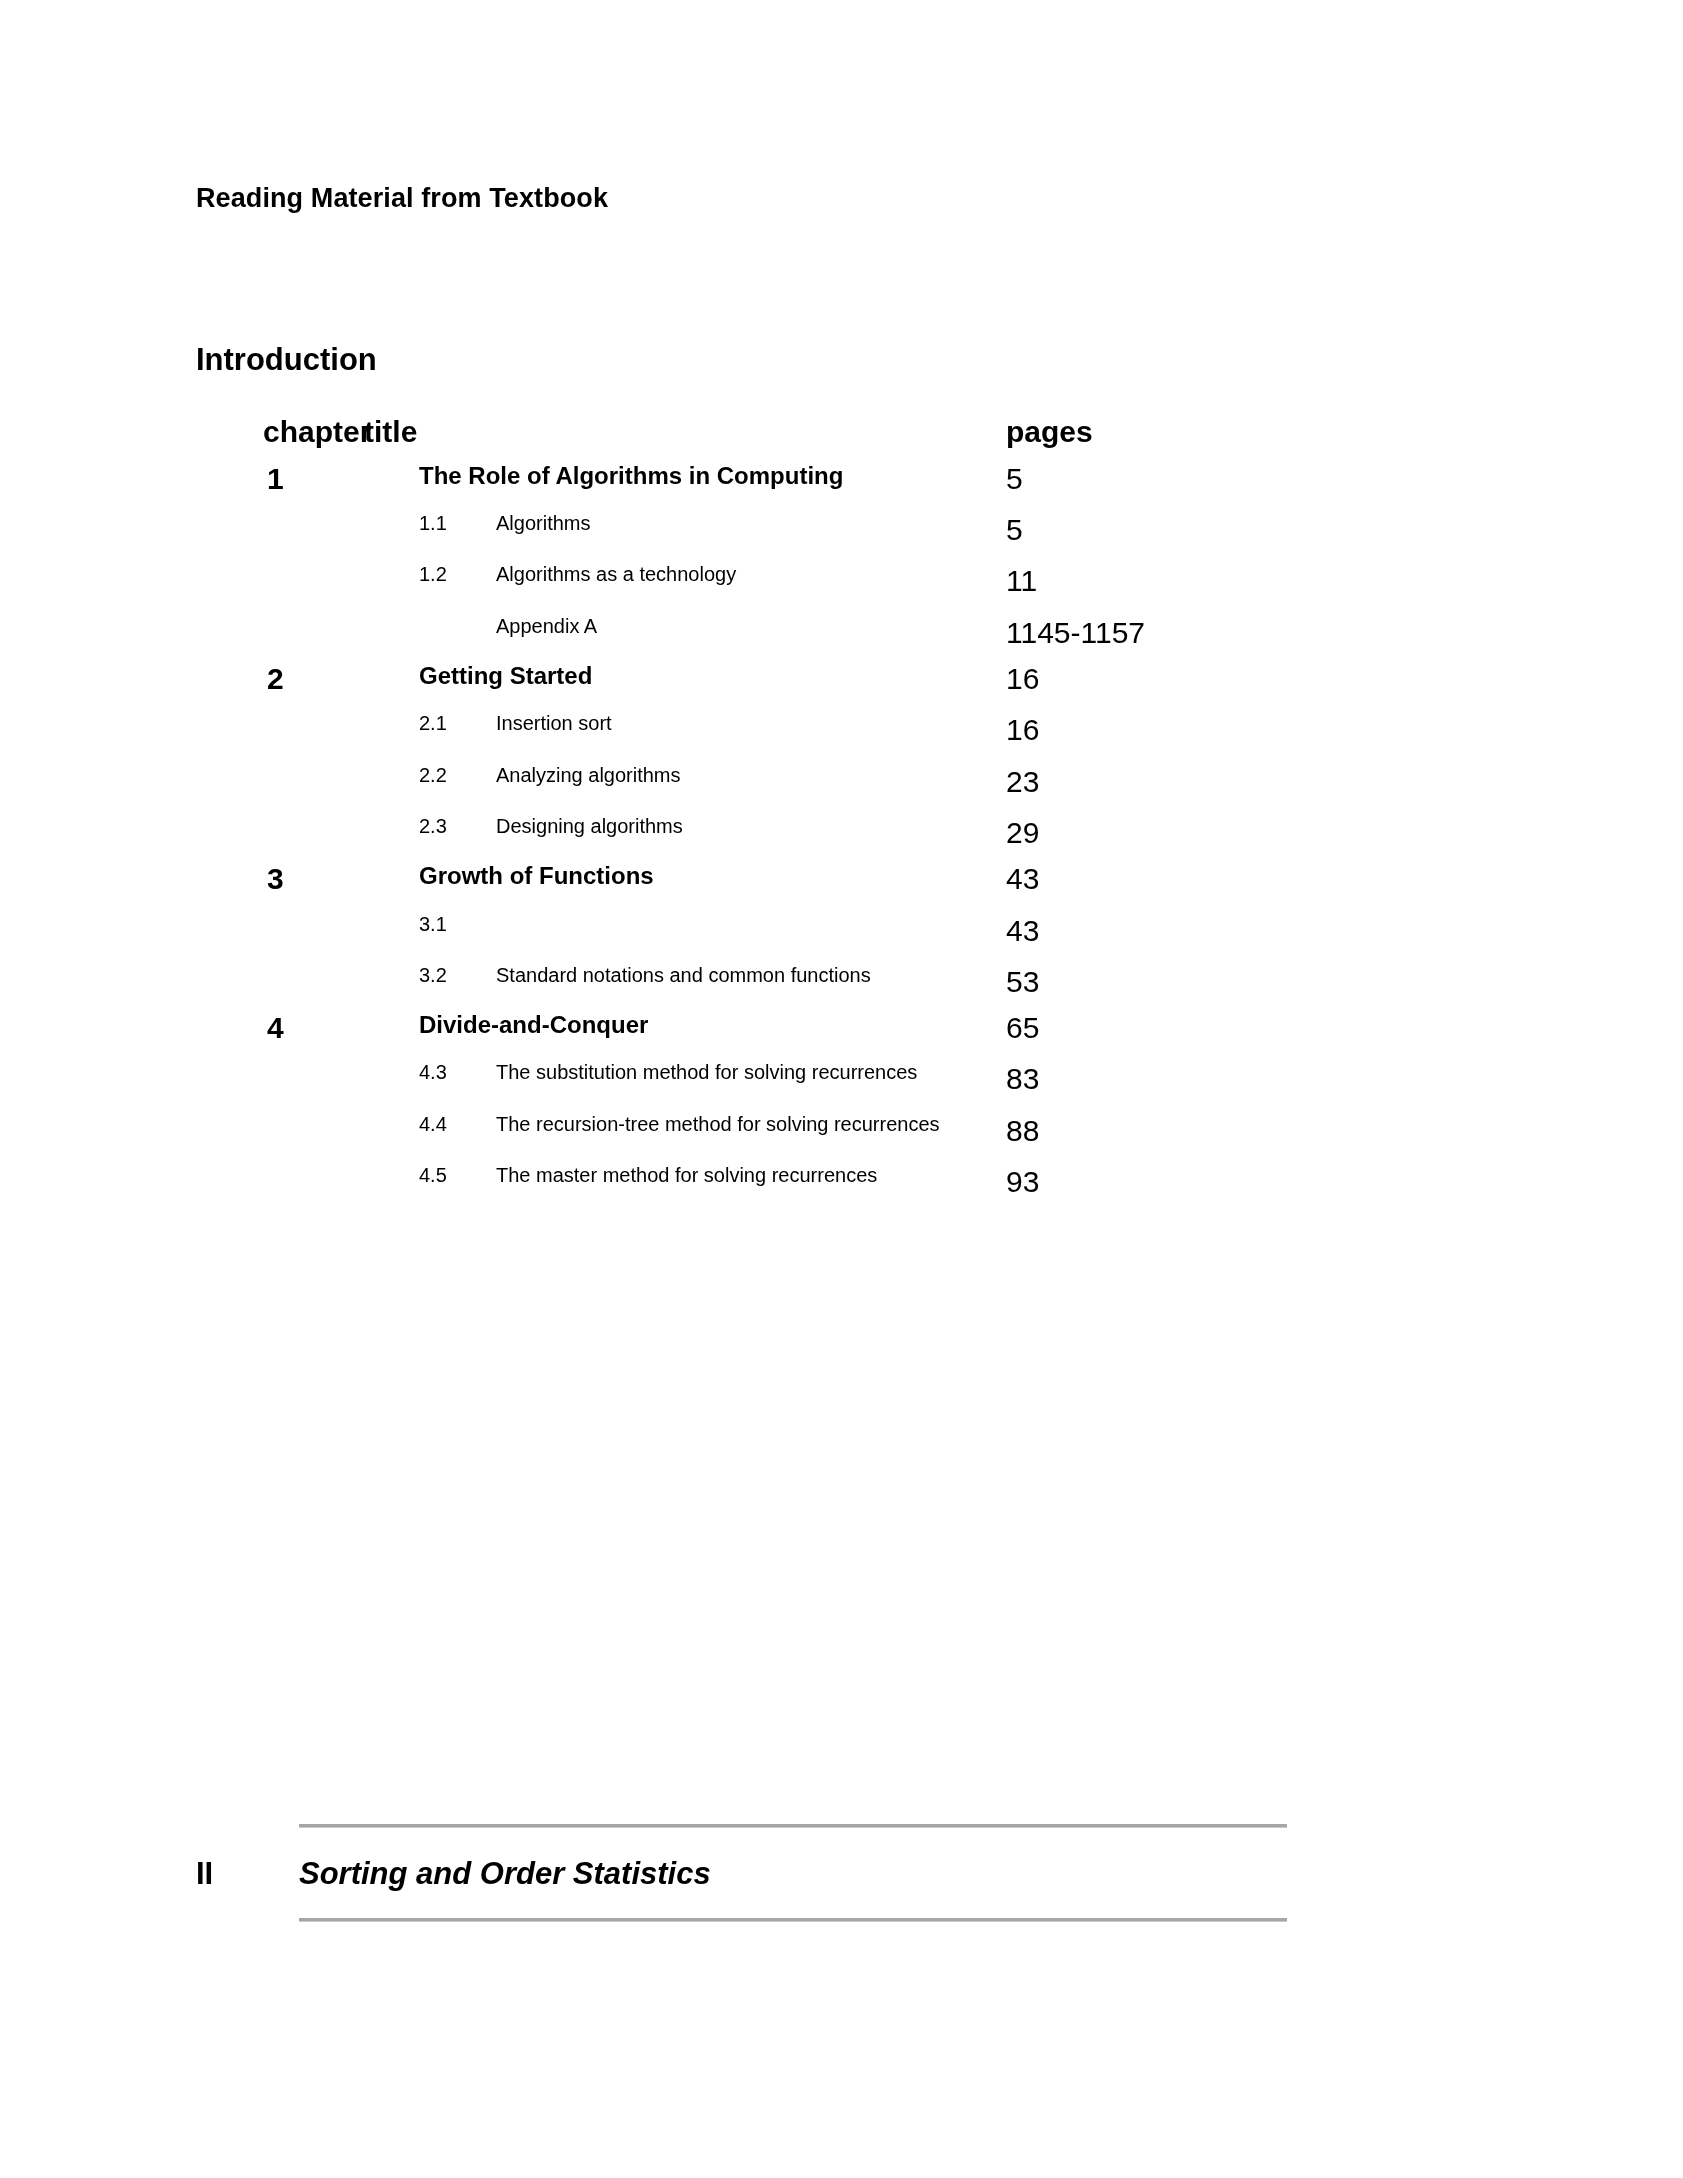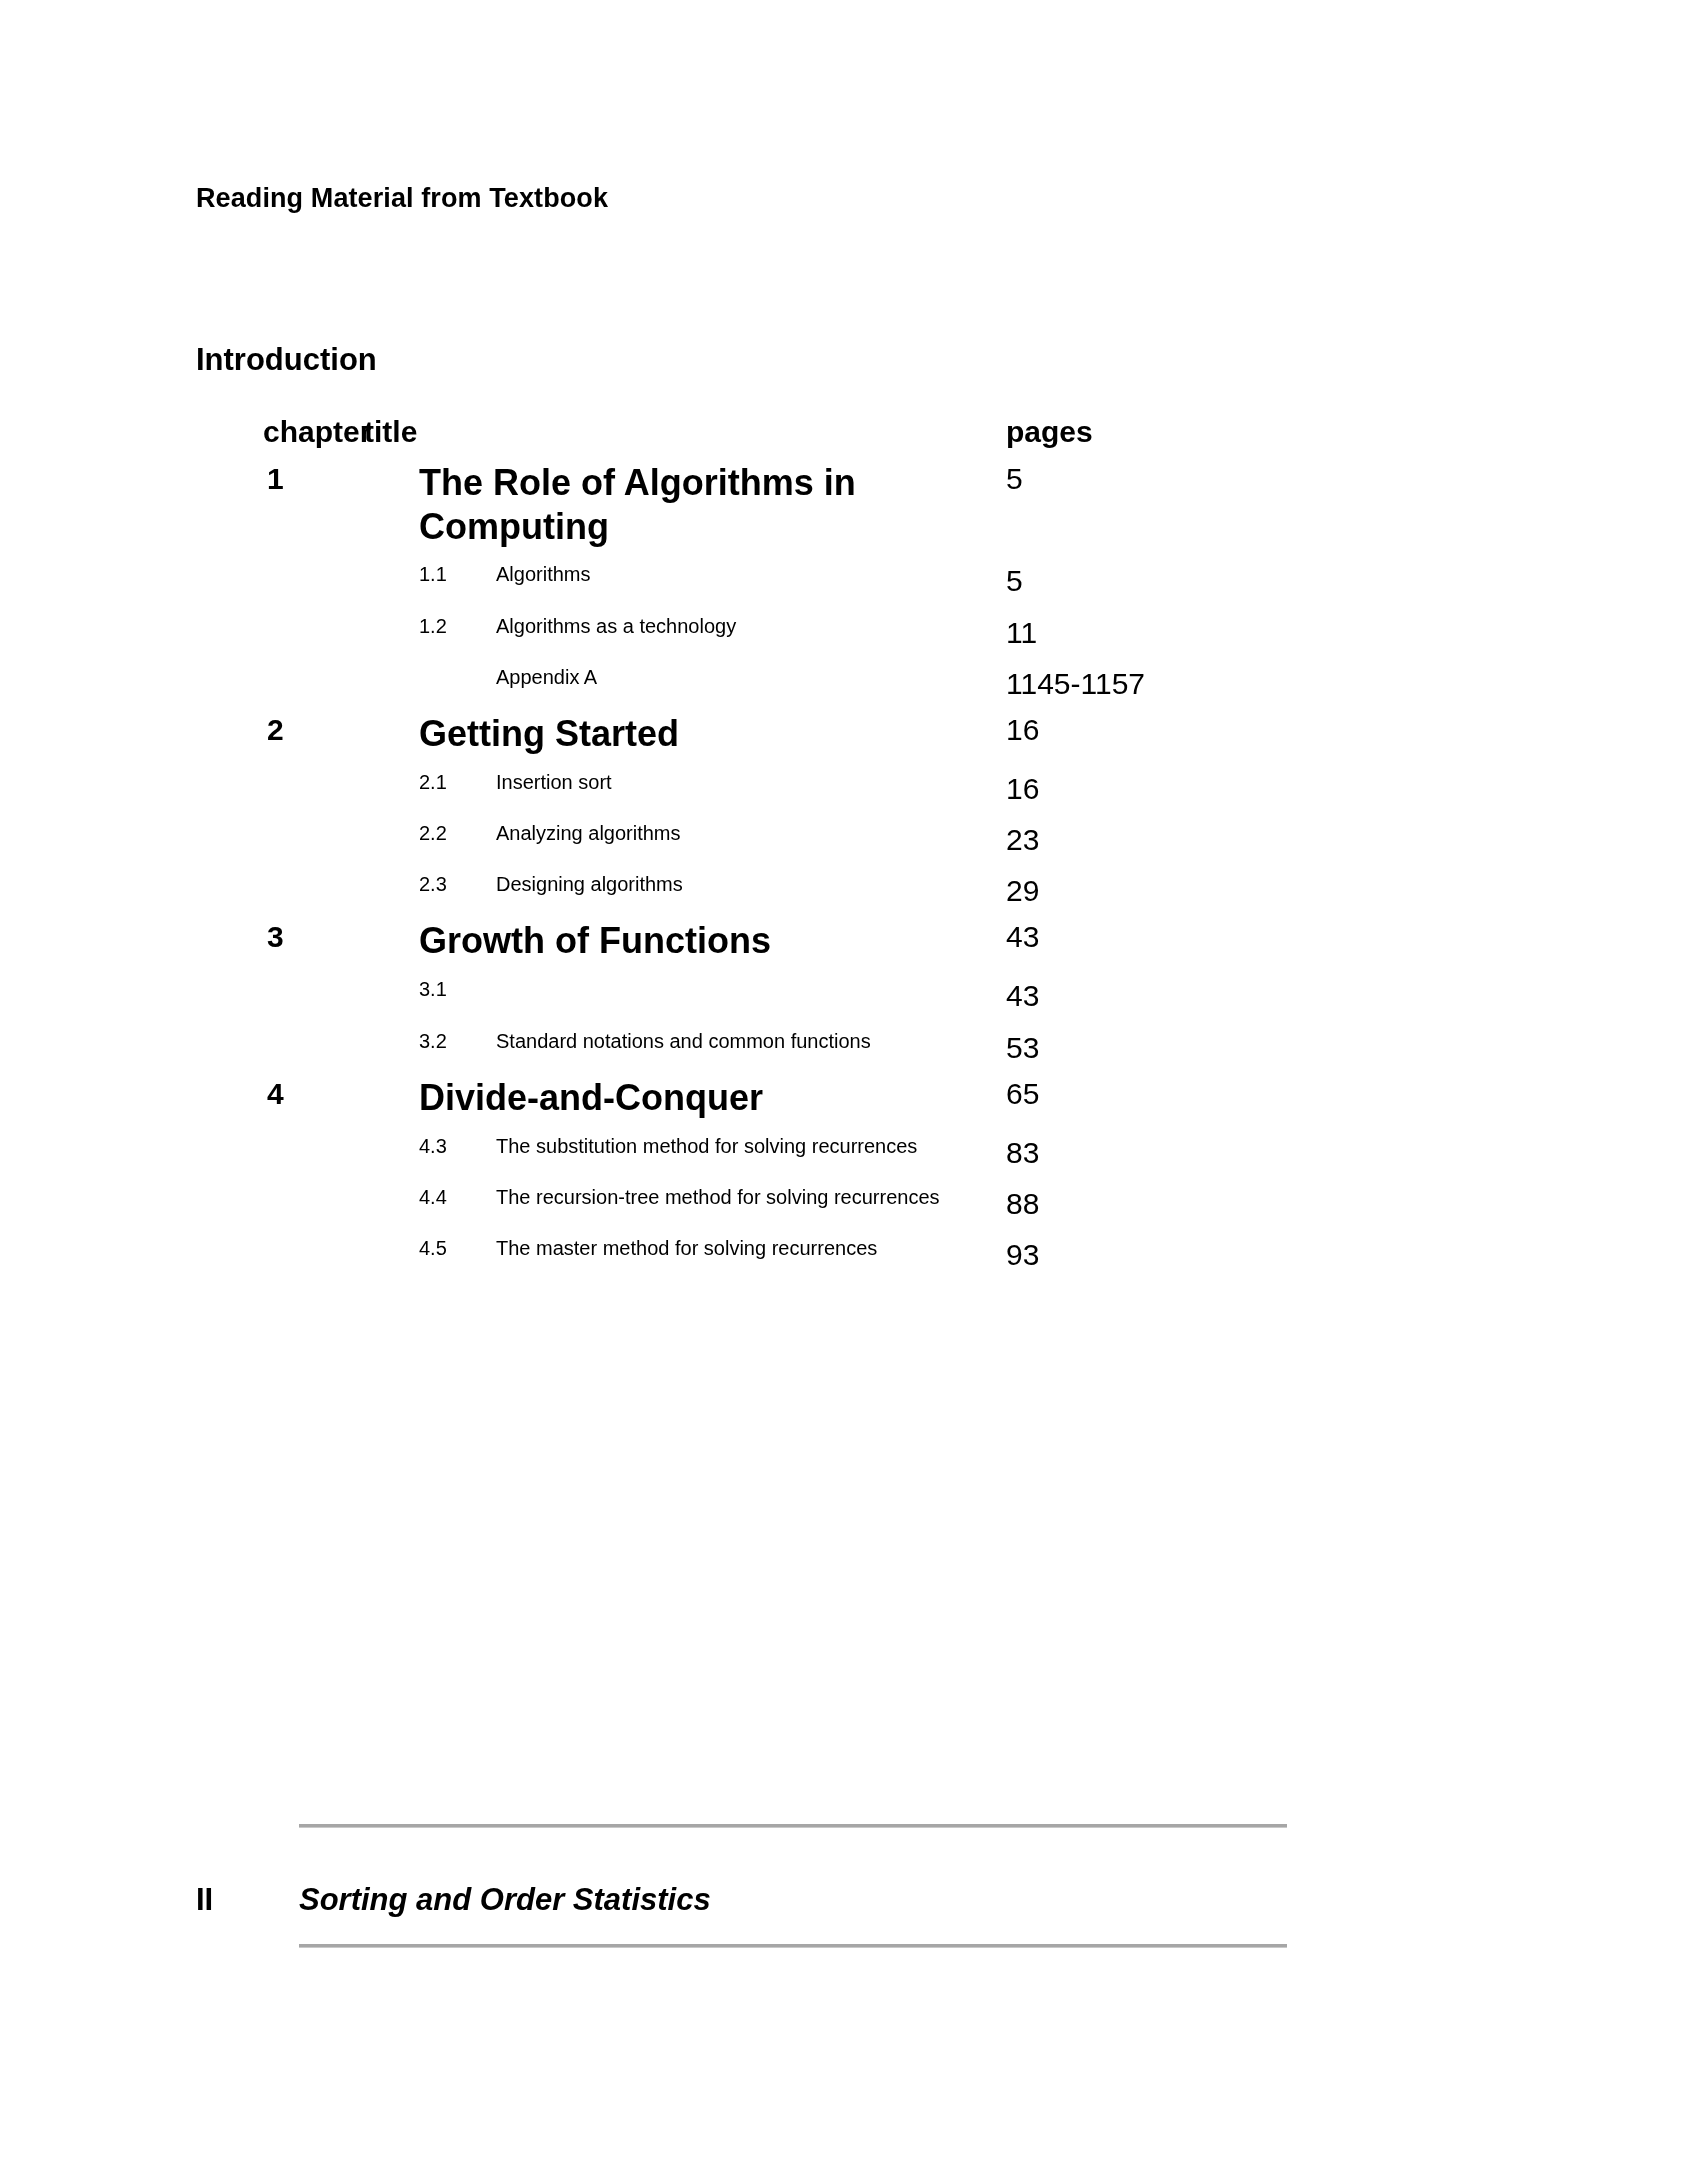--- a/index.html
+++ b/index.html
@@ -90,21 +90,21 @@
   .row-chapter {
     margin-top: 10px;
   }
   .row-chapter .col-num {
     font-size: 30px;
     font-weight: bold;
     line-height: 1.22;
     padding-left: 71px;
   }
   .row-chapter .col-title {
-    font-size: 36px;
+    font-size: 24px;
     font-weight: bold;
     line-height: 1.22;
     padding-left: 55px;
   }
   .row-chapter .col-pages {
     font-size: 30px;
     font-weight: normal;
     line-height: 1.22;
     padding-left: 8px;
   }
@@ -164,21 +164,20 @@
     align-items: baseline;
     padding-top: 28px;
     padding-bottom: 26px;
   }
   .part-numeral {
     flex: 0 0 103px;
     width: 103px;
     font-size: 31px;
     font-weight: bold;
     font-style: normal;
-    margin-top: 26px;
   }
   .part-title {
     font-size: 31px;
     font-weight: bold;
     font-style: italic;
     white-space: nowrap;
   }
 </style>
 </head>
 <body>

